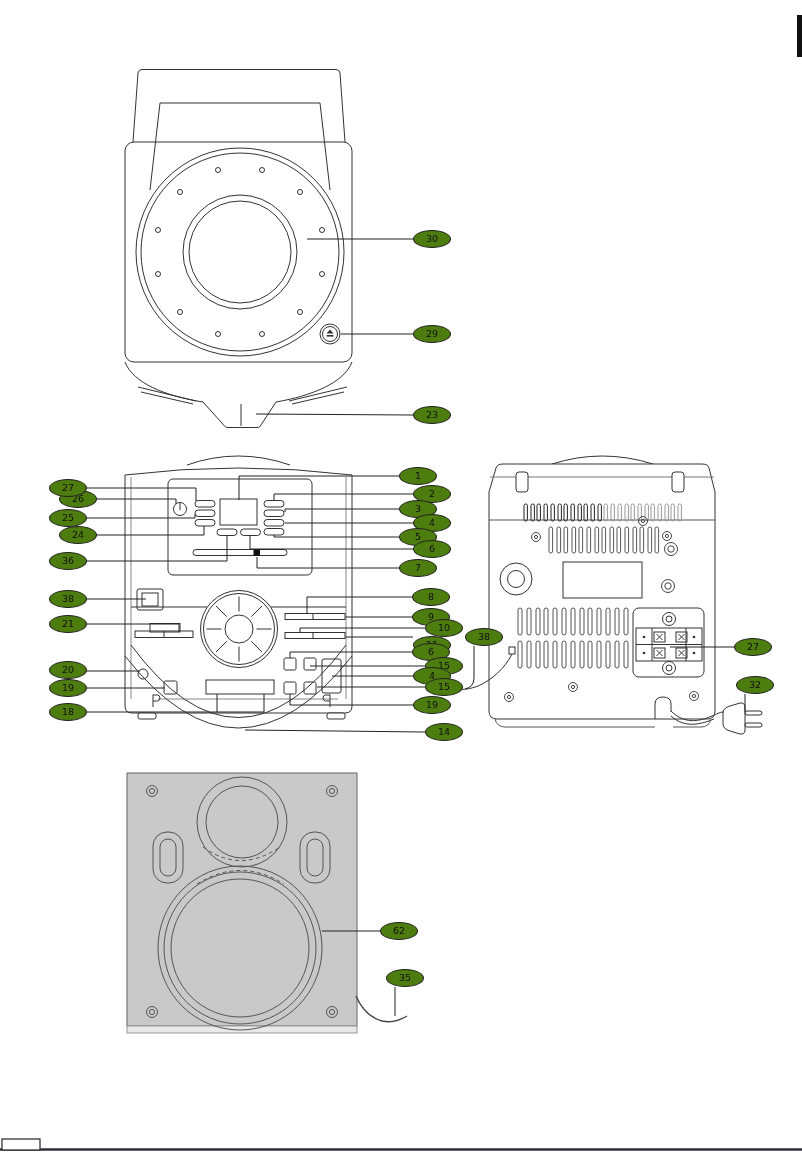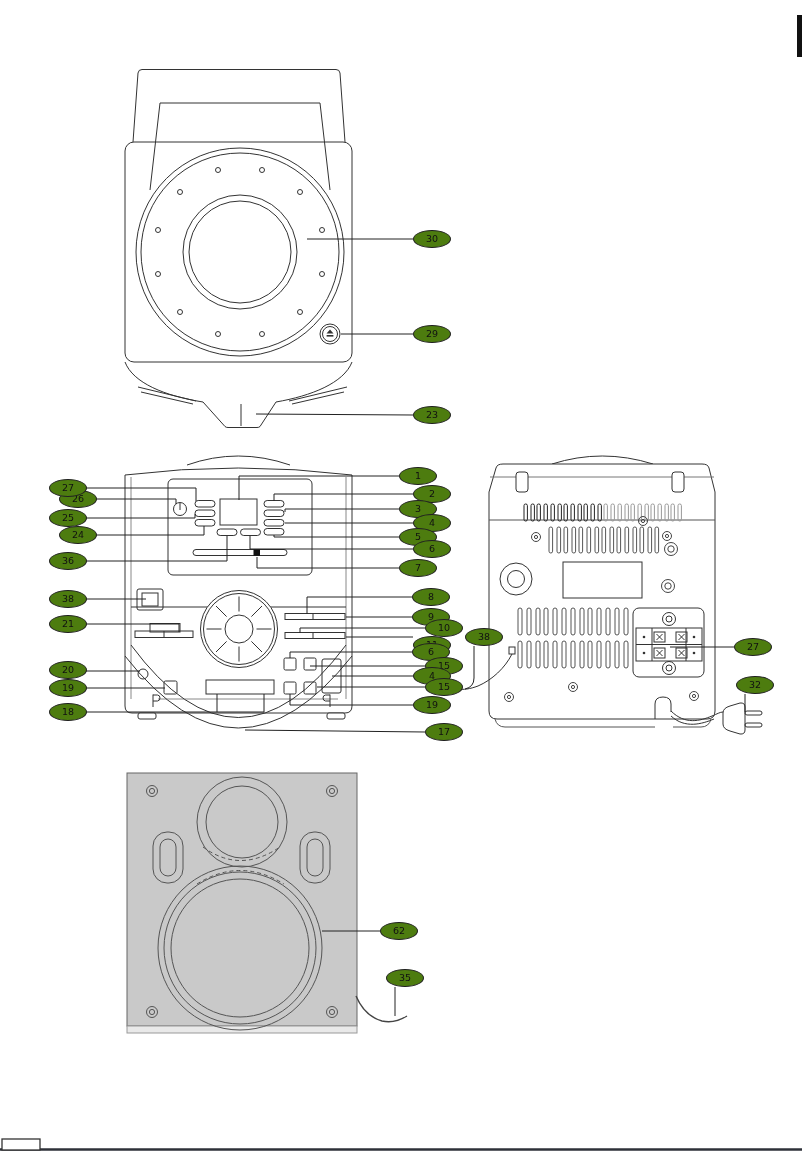--- a/index.html
+++ b/index.html
@@ -355,21 +355,21 @@
   <div class="co" style="left:399px;top:559px">7</div>
   <div class="co" style="left:412px;top:588px">8</div>
   <div class="co" style="left:412px;top:608px">9</div>
   <div class="co" style="left:425px;top:619px">10</div>
   <div class="co" style="left:413px;top:636px">11</div>
   <div class="co" style="left:412px;top:643px">6</div>
   <div class="co" style="left:425px;top:657px">15</div>
   <div class="co" style="left:413px;top:667px">4</div>
   <div class="co" style="left:425px;top:678px">15</div>
   <div class="co" style="left:413px;top:696px">19</div>
-  <div class="co" style="left:425px;top:723px">17</div>
+  <div class="co" style="left:425px;top:723px">14</div>
   <div class="co" style="left:49px;top:703px">18</div>
   <div class="co" style="left:49px;top:679px">19</div>
   <div class="co" style="left:49px;top:661px">20</div>
   <div class="co" style="left:49px;top:615px">21</div>
   <div class="co" style="left:49px;top:590px">38</div>
   <div class="co" style="left:49px;top:552px">36</div>
   <div class="co" style="left:59px;top:526px">24</div>
   <div class="co" style="left:49px;top:509px">25</div>
   <div class="co" style="left:59px;top:490px">26</div>
   <div class="co" style="left:49px;top:479px">27</div>

